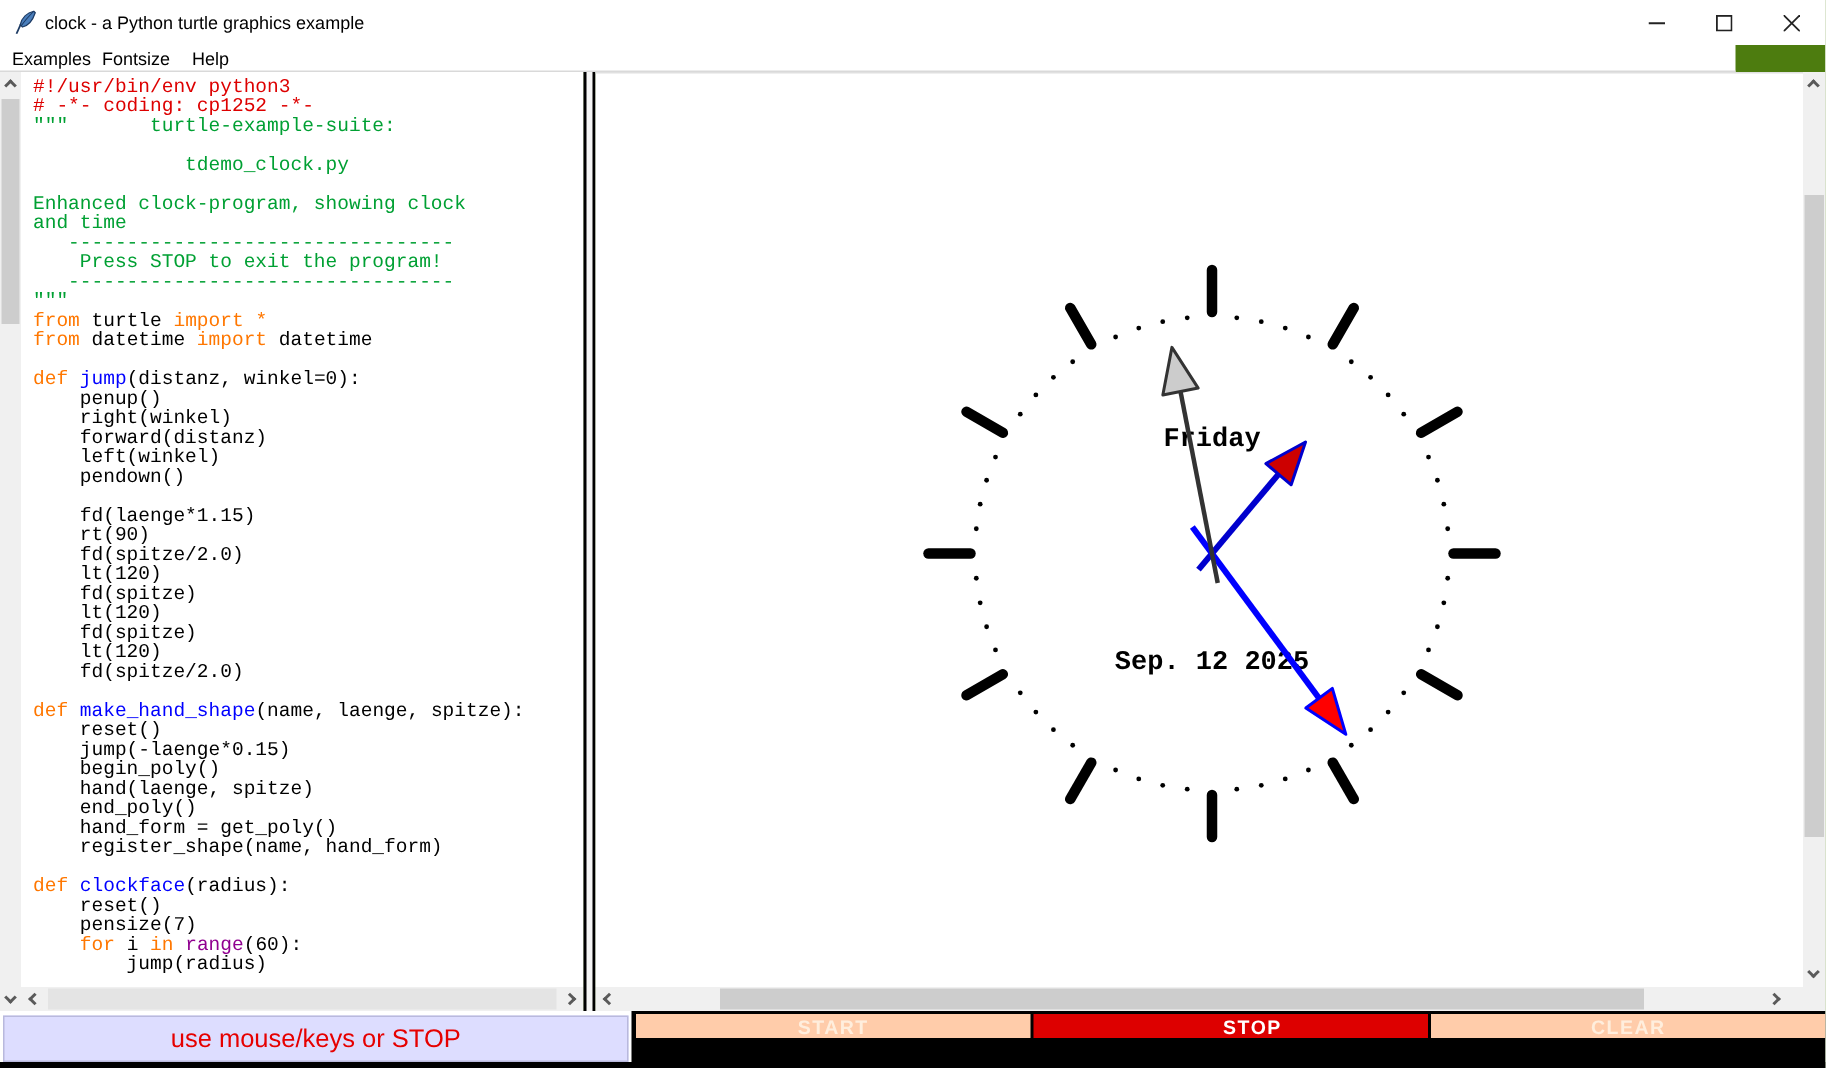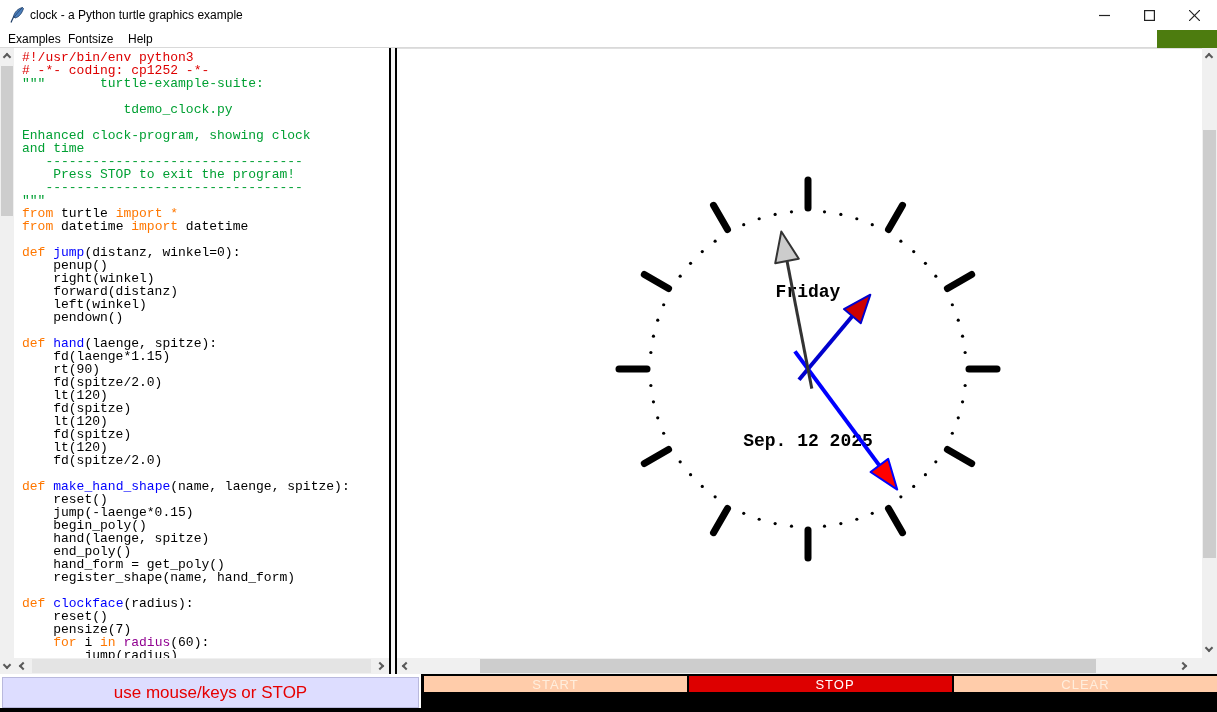--- a/index.html
+++ b/index.html
@@ -45,21 +45,21 @@
   .canvas-hsb { left:397px; top:658px; width:805px; height:16px; }
   .sb-corner { position:absolute; left:1202px; top:658px; width:15px; height:16px; background:#f0f0f0; }
 
   
   .footer { position:absolute; left:0; top:674px; width:1217px; height:38px; background:#fff; }
   .footer-dark { position:absolute; left:421px; top:0; width:796px; height:38px; background:#000; }
   .footer-bottom { position:absolute; left:0; top:34px; width:1217px; height:4px; background:#000; }
   .status-label { position:absolute; left:2px; top:3px; width:417px; height:31px; background:#ddddff; border:1px solid #b9b9dd;
                   color:#e60000; font-size:17px; display:flex; align-items:center; justify-content:center; }
   .foot-btn { position:absolute; top:2px; height:16px; border:none; font-family:"Liberation Sans", sans-serif;
-              font-size:13px; font-weight:normal; letter-spacing:1px; display:flex; align-items:center; justify-content:center; cursor:default; }
+              font-size:13px; font-weight:bold; letter-spacing:1px; display:flex; align-items:center; justify-content:center; cursor:default; }
   .btn-start { left:424px; width:263px; background:#ffccaa; color:#ffeedd; }
   .btn-stop  { left:689px; width:263px; background:#dd0000; color:#ffffff;padding-left:29px; }
   .btn-clear { left:954px; width:263px; background:#ffccaa; color:#ffeedd; }
 </style>
 </head>
 <body>
 
 <div class="window">
 
   <div class="titlebar">
@@ -119,21 +119,20 @@
       <div class="code-line"><span class="tok-k">from</span><span class="tok-n"> turtle </span><span class="tok-k">import</span><span class="tok-n"> </span><span class="tok-k">*</span></div>
       <div class="code-line"><span class="tok-k">from</span><span class="tok-n"> datetime </span><span class="tok-k">import</span><span class="tok-n"> datetime</span></div>
       <div class="code-line">&nbsp;</div>
       <div class="code-line"><span class="tok-k">def</span><span class="tok-n"> </span><span class="tok-d">jump</span><span class="tok-n">(distanz, winkel=0):</span></div>
       <div class="code-line"><span class="tok-n">    penup()</span></div>
       <div class="code-line"><span class="tok-n">    right(winkel)</span></div>
       <div class="code-line"><span class="tok-n">    forward(distanz)</span></div>
       <div class="code-line"><span class="tok-n">    left(winkel)</span></div>
       <div class="code-line"><span class="tok-n">    pendown()</span></div>
       <div class="code-line">&nbsp;</div>
-      <div class="code-line"><span class="tok-k">def</span><span class="tok-n"> </span><span class="tok-d">hand</span><span class="tok-n">(laenge, spitze):</span></div>
       <div class="code-line"><span class="tok-n">    fd(laenge*1.15)</span></div>
       <div class="code-line"><span class="tok-n">    rt(90)</span></div>
       <div class="code-line"><span class="tok-n">    fd(spitze/2.0)</span></div>
       <div class="code-line"><span class="tok-n">    lt(120)</span></div>
       <div class="code-line"><span class="tok-n">    fd(spitze)</span></div>
       <div class="code-line"><span class="tok-n">    lt(120)</span></div>
       <div class="code-line"><span class="tok-n">    fd(spitze)</span></div>
       <div class="code-line"><span class="tok-n">    lt(120)</span></div>
       <div class="code-line"><span class="tok-n">    fd(spitze/2.0)</span></div>
       <div class="code-line">&nbsp;</div>
@@ -142,21 +141,21 @@
       <div class="code-line"><span class="tok-n">    jump(-laenge*0.15)</span></div>
       <div class="code-line"><span class="tok-n">    begin_poly()</span></div>
       <div class="code-line"><span class="tok-n">    hand(laenge, spitze)</span></div>
       <div class="code-line"><span class="tok-n">    end_poly()</span></div>
       <div class="code-line"><span class="tok-n">    hand_form = get_poly()</span></div>
       <div class="code-line"><span class="tok-n">    register_shape(name, hand_form)</span></div>
       <div class="code-line">&nbsp;</div>
       <div class="code-line"><span class="tok-k">def</span><span class="tok-n"> </span><span class="tok-d">clockface</span><span class="tok-n">(radius):</span></div>
       <div class="code-line"><span class="tok-n">    reset()</span></div>
       <div class="code-line"><span class="tok-n">    pensize(7)</span></div>
-      <div class="code-line"><span class="tok-n">    </span><span class="tok-k">for</span><span class="tok-n"> i </span><span class="tok-k">in</span><span class="tok-n"> </span><span class="tok-b">radius</span><span class="tok-n">(60):</span></div>
+      <div class="code-line"><span class="tok-n">    </span><span class="tok-k">for</span><span class="tok-n"> i </span><span class="tok-k">in</span><span class="tok-n"> </span><span class="tok-b">range</span><span class="tok-n">(60):</span></div>
       <div class="code-line"><span class="tok-n">        jump(radius)</span></div>
     </div>
 
   <div class="sb code-hsb">
     <div class="sb-arrow" style="left:2px;top:1px">
         <span class="chev chev-left"></span>
       </div>
     <div class="sb-thumb" style="left:18px; top:1px; width:339px; height:14px; background:#e4e4e4;"></div>
     <div class="sb-arrow" style="right:2px;top:1px">
         <span class="chev chev-right"></span>

